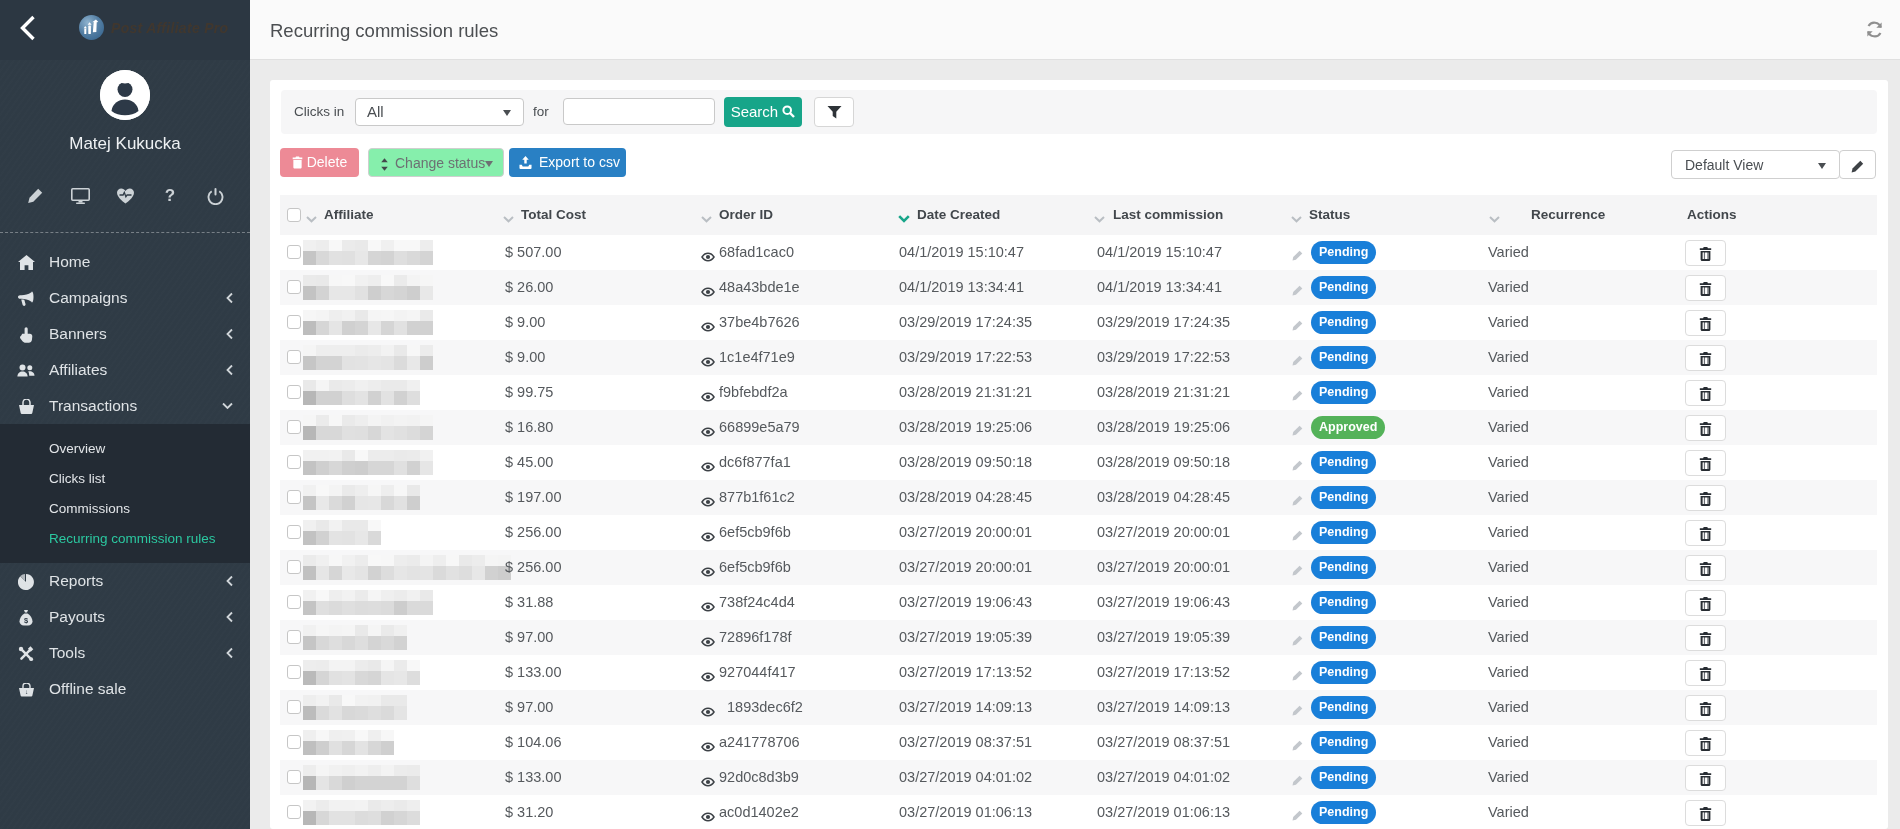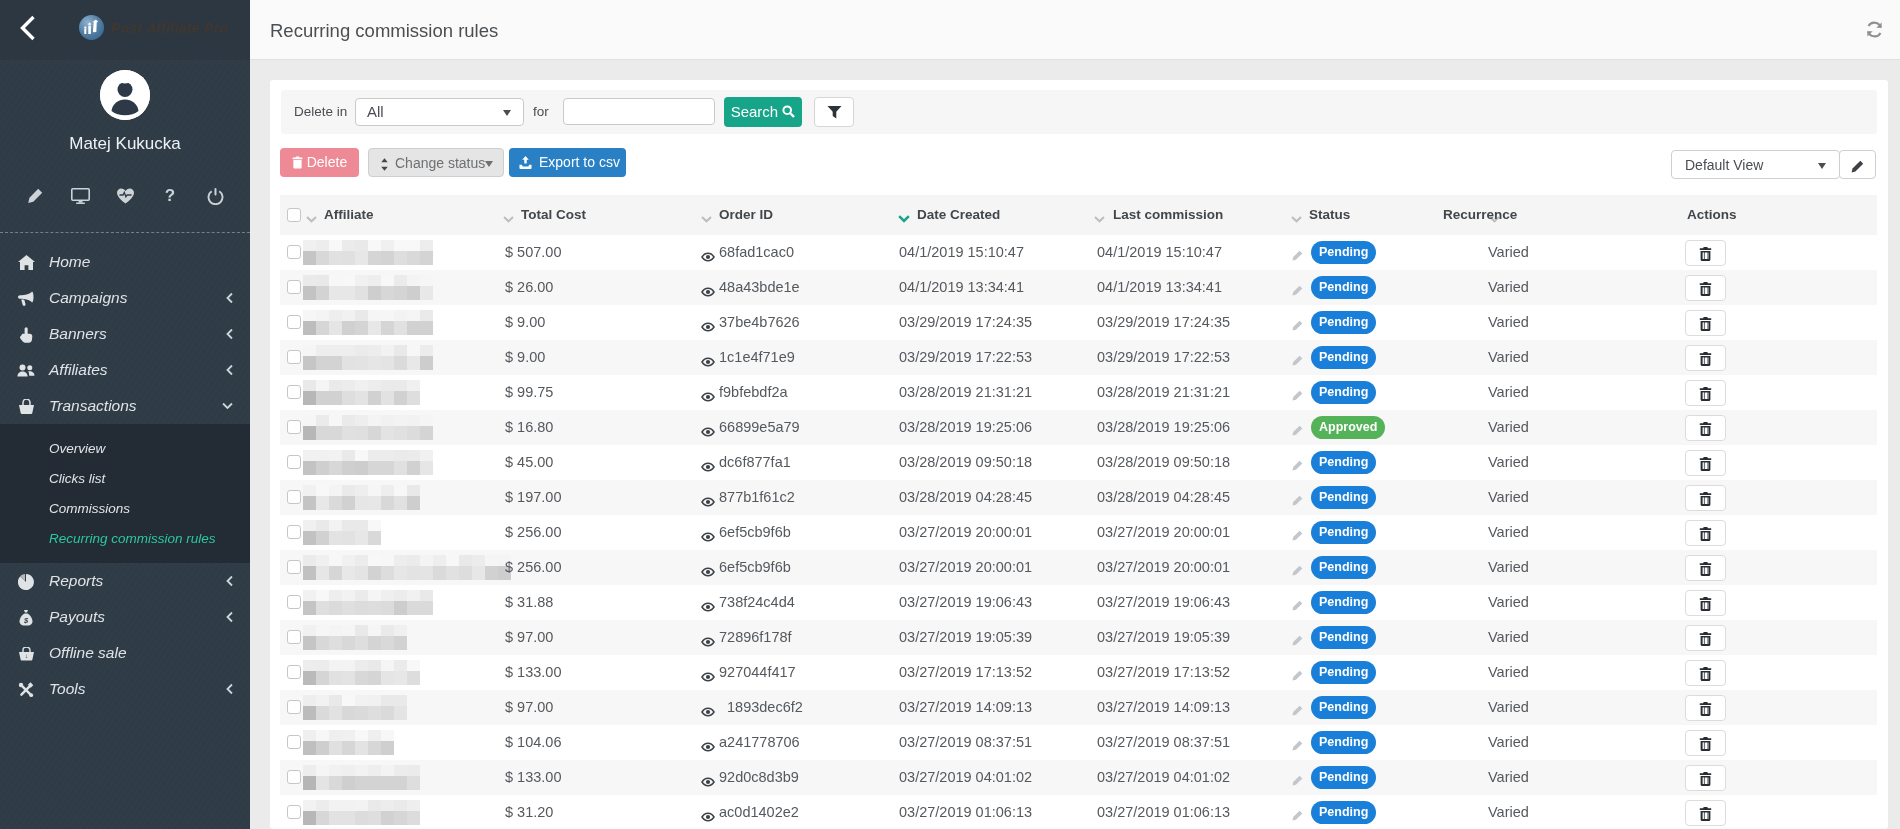--- a/index.html
+++ b/index.html
@@ -12,21 +12,21 @@
 #sidehead { position:absolute; left:0; top:0; width:250px; height:60px; background:#2c3742; }
 #backchev { position:absolute; left:19px; top:15px; }
 #logo { position:absolute; left:79px; top:15px; width:25px; height:25px; border-radius:50%;
   background:radial-gradient(circle at 35% 30%, #8fb3cf 0%, #5580a5 45%, #2e5d88 100%); }
 #logotxt { position:absolute; left:111px; top:20px; font-size:14px; font-weight:bold; font-style:italic;
   color:#40372e; letter-spacing:0.3px; }
 #avatar { position:absolute; left:100px; top:70px; width:50px; height:50px; background:#fff; border-radius:50%; }
 #uname { position:absolute; left:0; top:134px; width:250px; text-align:center; color:#eef1f3; font-size:17px; }
 .qicon { position:absolute; top:188px; width:20px; text-align:center; }
 #dash { position:absolute; left:0; top:232px; width:250px; border-top:1px dashed rgba(255,255,255,0.35); }
-#menu { position:absolute; left:0; top:244px; width:250px;font-style:italic; }
+#menu { position:absolute; left:0; top:244px; width:250px; }
 .mi { position:relative; height:36px; }
 .mic { position:absolute; left:17px; top:50%; transform:translateY(-50%); width:18px; text-align:center; }
 .mic svg { vertical-align:middle; }
 .mlabel { position:absolute; left:49px; top:50%; transform:translateY(-50%); color:#dfe3e6; font-size:15.5px; }
 .mchev { position:absolute; right:17px; top:50%; transform:translateY(-50%); }
 #submenu { height:139px; background:#232b34; padding-top:9px; }
 .smi { position:relative; height:30px; }
 .smi .mlabel { font-size:13.5px; color:#e2e5e8; }
 .smi.active .mlabel { color:#2bc8a0; }
 
@@ -43,21 +43,21 @@
 .selbox { position:absolute; background:#fff; border:1px solid #c9c9c9; border-radius:4px; font-size:15px; color:#4a4e52; }
 .caret { position:absolute; width:0; height:0; border-left:4.5px solid transparent; border-right:4.5px solid transparent;
   border-top:6px solid #4a4e52; }
 #btn-search { position:absolute; left:443px; top:7px; width:78px; height:30px; background:#17a589; border:none;
   border-radius:4px; color:#fff; font-size:15px; text-align:center; line-height:30px; }
 #btn-filter { position:absolute; left:533px; top:7px; width:40px; height:30px; background:#fff;
   border:1px solid #d6d6d6; border-radius:4px; text-align:center; line-height:27px; }
 
 .btn { position:absolute; height:29px; border-radius:4px; font-size:14px; line-height:29px; }
 #btn-delete { left:10px; top:68px; width:79px; background:#ed8a96; color:#fff; text-align:center; }
-#btn-status { left:98px; top:68px; width:136px; background:#e5e5e5; border:1px solid #cfcfcf; color:#6d7073; }
+#btn-status { left:98px; top:68px; width:136px; background:#86efac; border:1px solid #cfcfcf; color:#6d7073; }
 #btn-export { left:239px; top:68px; width:117px; background:#2980c4; color:#fff; }
 #btn-view { left:1401px; top:70px; width:169px; background:#fff; border:1px solid #cfcfcf; color:#4a4e52; }
 #btn-pencil { left:1569px; top:70px; width:37px; background:#fff; border:1px solid #cfcfcf; text-align:center; }
 
 
 #thead { position:absolute; left:10px; top:115px; width:1597px; height:40px; background:#f5f5f6; }
 .hlab { position:absolute; top:11.5px; font-size:13.5px; font-weight:bold; color:#42474c; }
 .hchev { position:absolute; top:14px; }
 #hcb { position:absolute; left:7px; top:13px; }
 .trow { position:absolute; left:280px; width:1597px; height:35px; background:#fff; }
@@ -209,48 +209,48 @@
               <path fill="#dfe3e6" d="M5 0h4l-1 2.6H6z"></path>
               <path fill="#dfe3e6" d="M5.4 3.4h3.2C11.5 5 13.5 8.5 13.5 11.3c0 2.6-1.9 4.2-4.3 4.2H4.8c-2.4 0-4.3-1.6-4.3-4.2C0.5 8.5 2.5 5 5.4 3.4z"></path>
               <text x="7" y="12.6" font-family="Liberation Sans" font-size="7.5" font-weight="bold" fill="#2f3b46" text-anchor="middle">$</text>
             </svg></span>
           <span class="mlabel">Payouts</span>
           <svg class="mchev" width="7" height="11" viewBox="0 0 7 11">
             <path fill="none" stroke="#cfd4d8" stroke-width="1.8" d="M6 1L1.5 5.5 6 10"></path>
           </svg>
         </div>
 <div class="mi">
-          <span class="mic"><svg width="17" height="14" viewBox="0 0 17 14">
-              <path fill="none" stroke="#dfe3e6" stroke-width="1.4" d="M5 5V3a3.5 3 0 0 1 7 0v2"></path>
-              <path fill="#dfe3e6" d="M1 5h15l-1.6 7.6c-0.1 0.5-0.6 0.9-1.1 0.9H3.7c-0.5 0-1-0.4-1.1-0.9z"></path>
-              <text x="8.5" y="11.4" font-family="Liberation Sans" font-size="6.5" font-weight="bold" fill="#2f3b46" text-anchor="middle">↓</text>
-            </svg></span>
-          <span class="mlabel">Offline sale</span>
-        </div>
-<div class="mi">
           <span class="mic"><svg width="16" height="16" viewBox="0 0 16 16">
               <g stroke="#dfe3e6" stroke-width="2.5" stroke-linecap="round">
                 <path d="M3.4 3.4L12.6 12.6"></path>
                 <path d="M12.6 3.4L3.4 12.6"></path>
               </g>
               <circle cx="3" cy="3" r="2.2" fill="#dfe3e6"></circle>
               <path fill="#dfe3e6" d="M10.6 1.2h4v3.6h-4z" transform="rotate(45 12.6 3)"></path>
               <circle cx="13.2" cy="13.2" r="1.9" fill="#dfe3e6"></circle>
             </svg></span>
           <span class="mlabel">Tools</span>
           <svg class="mchev" width="7" height="11" viewBox="0 0 7 11">
             <path fill="none" stroke="#cfd4d8" stroke-width="1.8" d="M6 1L1.5 5.5 6 10"></path>
           </svg>
         </div>
+<div class="mi">
+          <span class="mic"><svg width="17" height="14" viewBox="0 0 17 14">
+              <path fill="none" stroke="#dfe3e6" stroke-width="1.4" d="M5 5V3a3.5 3 0 0 1 7 0v2"></path>
+              <path fill="#dfe3e6" d="M1 5h15l-1.6 7.6c-0.1 0.5-0.6 0.9-1.1 0.9H3.7c-0.5 0-1-0.4-1.1-0.9z"></path>
+              <text x="8.5" y="11.4" font-family="Liberation Sans" font-size="6.5" font-weight="bold" fill="#2f3b46" text-anchor="middle">↓</text>
+            </svg></span>
+          <span class="mlabel">Offline sale</span>
+        </div>
     </div>
   </div>
 
   <div id="card">
     <div id="searchpanel">
-      <span class="lbl" style="left:13px">Delete in</span>
+      <span class="lbl" style="left:13px">Clicks in</span>
       <span class="selbox" style="left:74px; top:8px; width:169px; height:28px;">
           <span style="position:absolute;left:11px;top:4px;">All</span>
           <span class="caret" style="right:12px; top:11px;"></span>
         </span>
       <span class="lbl" style="left:252px">for</span>
       <span class="selbox" style="left:282px; top:8px; width:152px; height:27px;"></span>
       <span id="btn-search">Search <svg width="13" height="13" viewBox="0 0 13 13" style="vertical-align:-1px">
             <circle cx="5.2" cy="5.2" r="3.8" fill="none" stroke="#fff" stroke-width="2"></circle>
             <path d="M8 8l4 4" stroke="#fff" stroke-width="2.4"></path>
           </svg></span>
@@ -296,21 +296,21 @@
             <path fill="none" stroke="#b9bec3" stroke-width="2" d="M1 1l4.5 4.3L10 1"></path>
           </svg></span>
 <span class="hlab" style="left:833px">Last commission</span>
 <span class="hchev" style="left:1011px"><svg class="schev" width="11" height="7" viewBox="0 0 11 7">
             <path fill="none" stroke="#b9bec3" stroke-width="2" d="M1 1l4.5 4.3L10 1"></path>
           </svg></span>
 <span class="hlab" style="left:1029px">Status</span>
 <span class="hchev" style="left:1209px"><svg class="schev" width="11" height="7" viewBox="0 0 11 7">
             <path fill="none" stroke="#b9bec3" stroke-width="2" d="M1 1l4.5 4.3L10 1"></path>
           </svg></span>
-<span class="hlab" style="left:1163px">Recurrence</span>
+<span class="hlab" style="left:1251px">Recurrence</span>
 <span class="hlab" style="left:1407px">Actions</span>
     </div>
   </div>
   <div class="trow" style="top:235px">
 <span class="cb"></span>
 <span class="cell" style="left:23px;top:5px">
         <svg class="blur" width="130" height="25" viewBox="0 0 130 25" xmlns="http://www.w3.org/2000/svg">
           <rect x="0" y="0" width="13" height="11" fill="rgb(240,240,240)"></rect>
           <rect x="13" y="0" width="13" height="11" fill="rgb(237,237,237)"></rect>
           <rect x="26" y="0" width="13" height="11" fill="rgb(248,248,248)"></rect>

